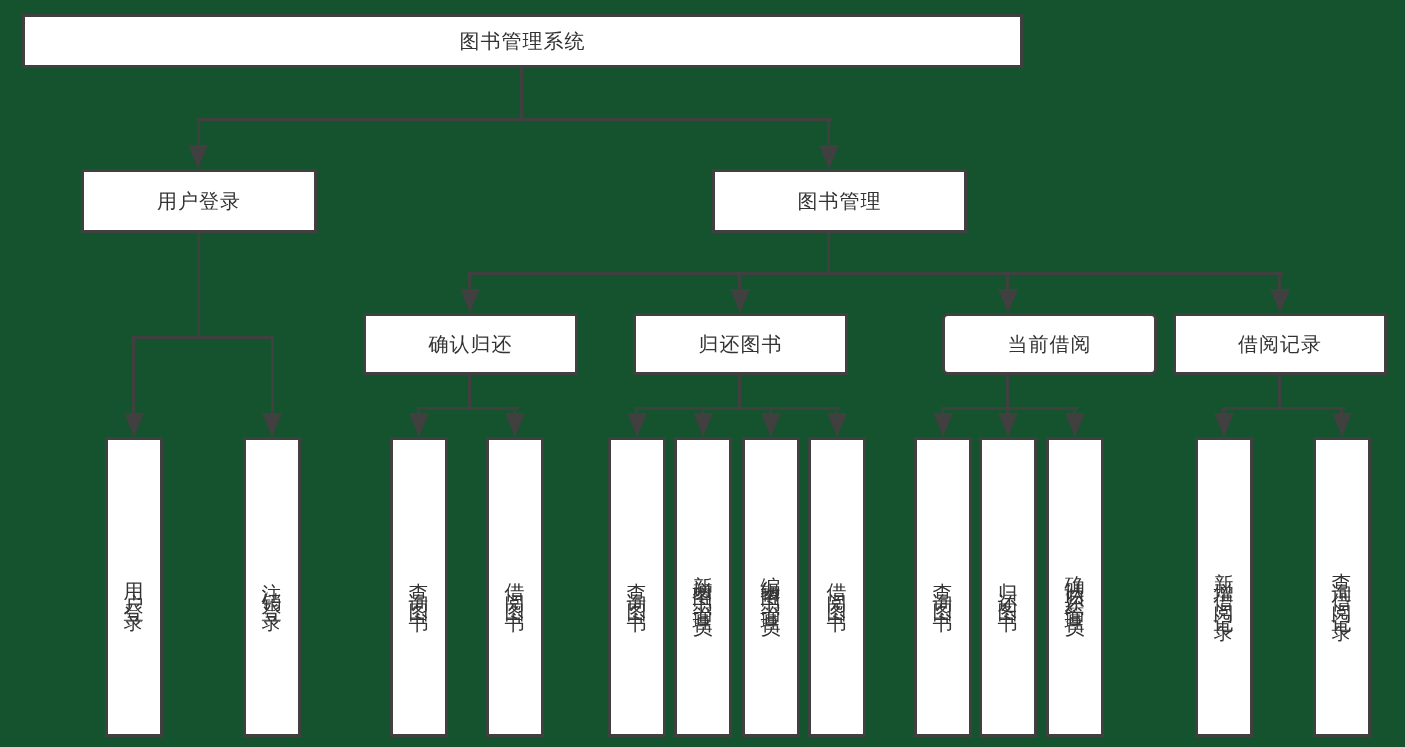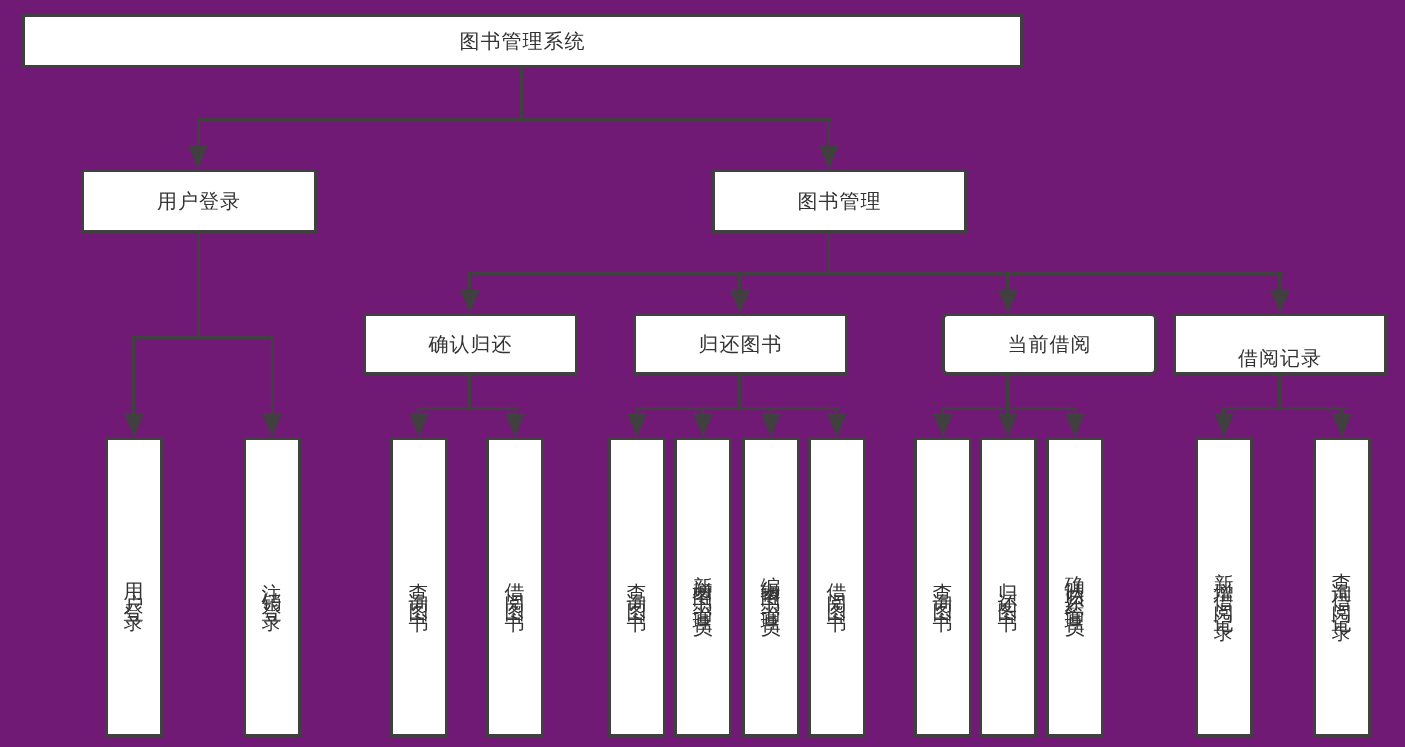--- a/index.html
+++ b/index.html
@@ -1,20 +1,20 @@
 <!DOCTYPE html>
 <html><head>
 <meta charset="utf-8">
 <style>
   html,body { margin:0; padding:0; background:#fff; }
   #canvas {
     position: relative;
     width: 1405px;
     height: 747px;
-    background: #701a75;
+    background: #14532d;
     font-family: "Liberation Sans", sans-serif;
     color: #333333;
     overflow: hidden;
   }
   .box {
     position: absolute;
     box-sizing: border-box;
     border: 3px solid #404040;
     background: #ffffff;
     display: flex;
@@ -108,21 +108,21 @@
 
   <div class="box" style="left:363px; top:313px; width:215px; height:62px;">
     <span>确认归还</span>
   </div>
   <div class="box" style="left:633px; top:313px; width:215px; height:62px;">
     <span>归还图书</span>
   </div>
   <div class="box" style="left:942px; top:313px; width:215px; height:62px;border-radius:6px;">
     <span>当前借阅</span>
   </div>
-  <div class="box" style="left:1173px; top:313px; width:214px; height:62px;align-items:flex-end;">
+  <div class="box" style="left:1173px; top:313px; width:214px; height:62px;">
     <span>借阅记录</span>
   </div>
 
   <div class="line" style="left:468px; top:373px; width:3px; height:36px;"></div>
   <div class="line" style="left:417px; top:407px; width:102px; height:3px;"></div>
   <div class="line" style="left:417px; top:407px; width:3px; height:10px;"></div>
   <div class="arrow" style="left:409px; top:413px;"></div>
   <div class="line" style="left:513px; top:407px; width:3px; height:10px;"></div>
   <div class="arrow" style="left:505px; top:413px;"></div>
 

